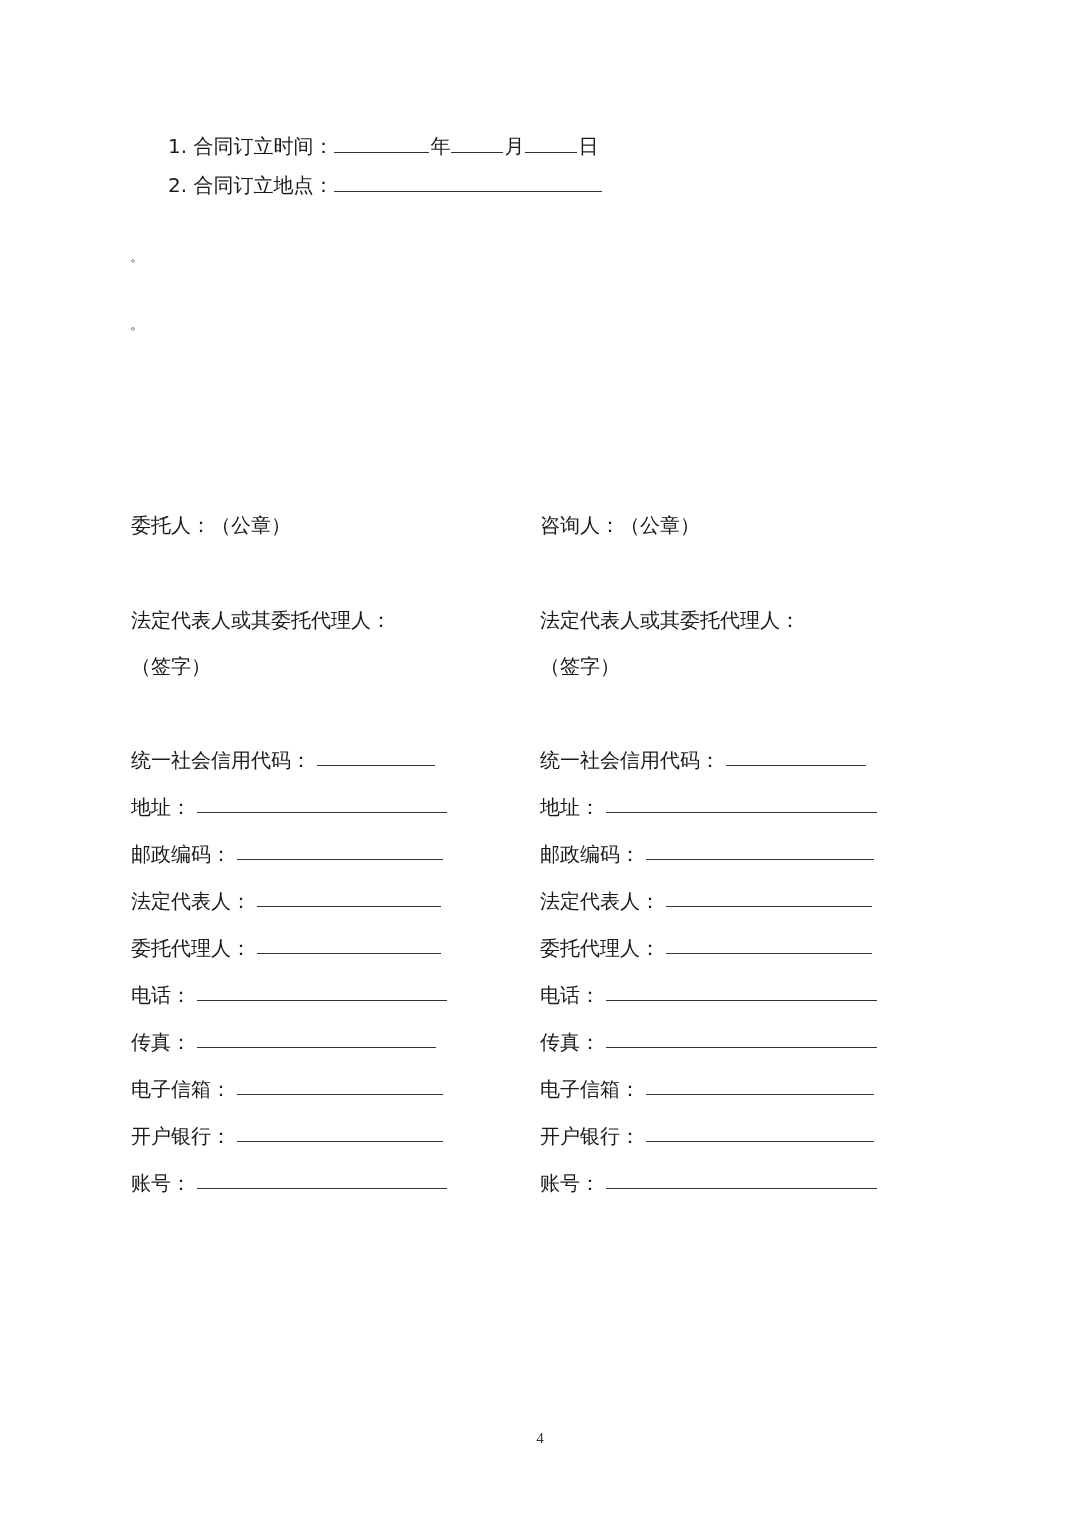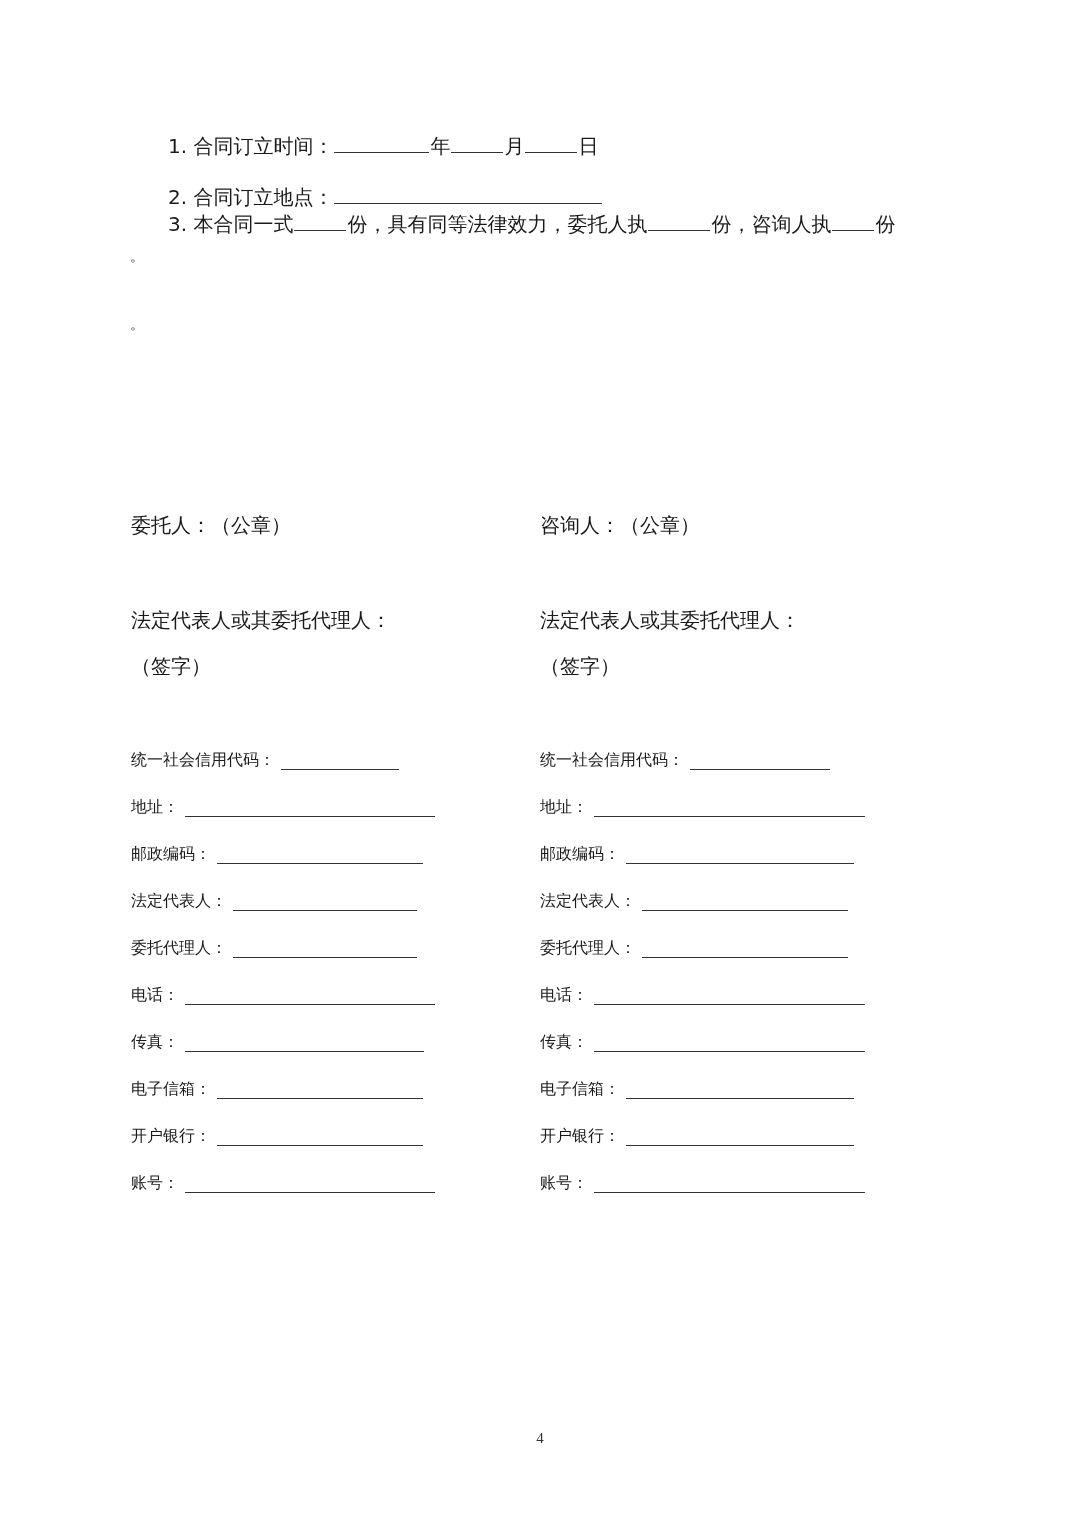--- a/index.html
+++ b/index.html
@@ -2,44 +2,40 @@
 <html><head>
 <meta charset="utf-8">
 <style>
   html, body { margin: 0; padding: 0; background: #ffffff; }
   body { width: 1080px; height: 1527px; position: relative; overflow: hidden;
          font-family: "DejaVu Sans", "Liberation Sans", sans-serif; color: #1a1a1a; }
   .page { position: absolute; left: 0; top: 0; width: 912px; height: 1527px; background: #fff; }
   .line { position: absolute; font-size: 20px; line-height: 26px; white-space: nowrap; }
   .blank { display: inline-block; border-bottom: 1px solid #333; height: 20px; vertical-align: baseline; margin: 0 1px; }
   .period { position: absolute; font-size: 14px; line-height: 16px; }
-  .field { position: absolute; font-size: 16px; line-height: 26px; white-space: nowrap; display: flex; align-items: center; }
+  .field { position: absolute; font-size: 20px; line-height: 26px; white-space: nowrap; display: flex; align-items: flex-start; }
   .field .fline { border-bottom: 1px solid #333; height: 18px; margin-left: 6px; }
   .pagenum { position: absolute; left: 0; width: 1080px; text-align: center; top: 1430px;
              font-family: "Liberation Serif", "DejaVu Serif", serif; font-size: 15px; color: #333; }
 </style>
 </head>
 <body>
 
 <div class="page">
 
   <div class="line" style="left:168px; top:132px;">
     <span>1.</span>
     <span>合同订立时间：</span><span class="blank" style="width:95px"></span><span>年</span><span class="blank" style="width:52px"></span><span>月</span><span class="blank" style="width:52px"></span><span>日</span>
   </div>
 
-  <div class="line" style="left:168px; top:183px;">
+  <div class="line" style="left:168px; top:171px;">
     <span>2.</span>
     <span>合同订立地点：</span><span class="blank" style="width:268px"></span>
   </div>
 
-  <div class="line" style="left:168px; top:210px;">
-    <span>3.</span>
-    <span>本合同一式</span><span class="blank" style="width:52px"></span><span>份，具有同等法律效力，委托人执</span><span class="blank" style="width:62px"></span><span>份，咨询人执</span><span class="blank" style="width:42px"></span><span>份</span>
-  </div>
   <div class="period" style="left:130px; top:248px;">。</div>
 
   <div class="period" style="left:130px; top:316px;">。</div>
 
   <div class="line" style="left:131px; top:512px;">委托人：（公章）</div>
   <div class="line" style="left:131px; top:607px;">法定代表人或其委托代理人：</div>
   <div class="line" style="left:131px; top:653px;">（签字）</div>
 
   <div class="field" style="left:131px; top:747px;">
       <span>统一社会信用代码：</span>

